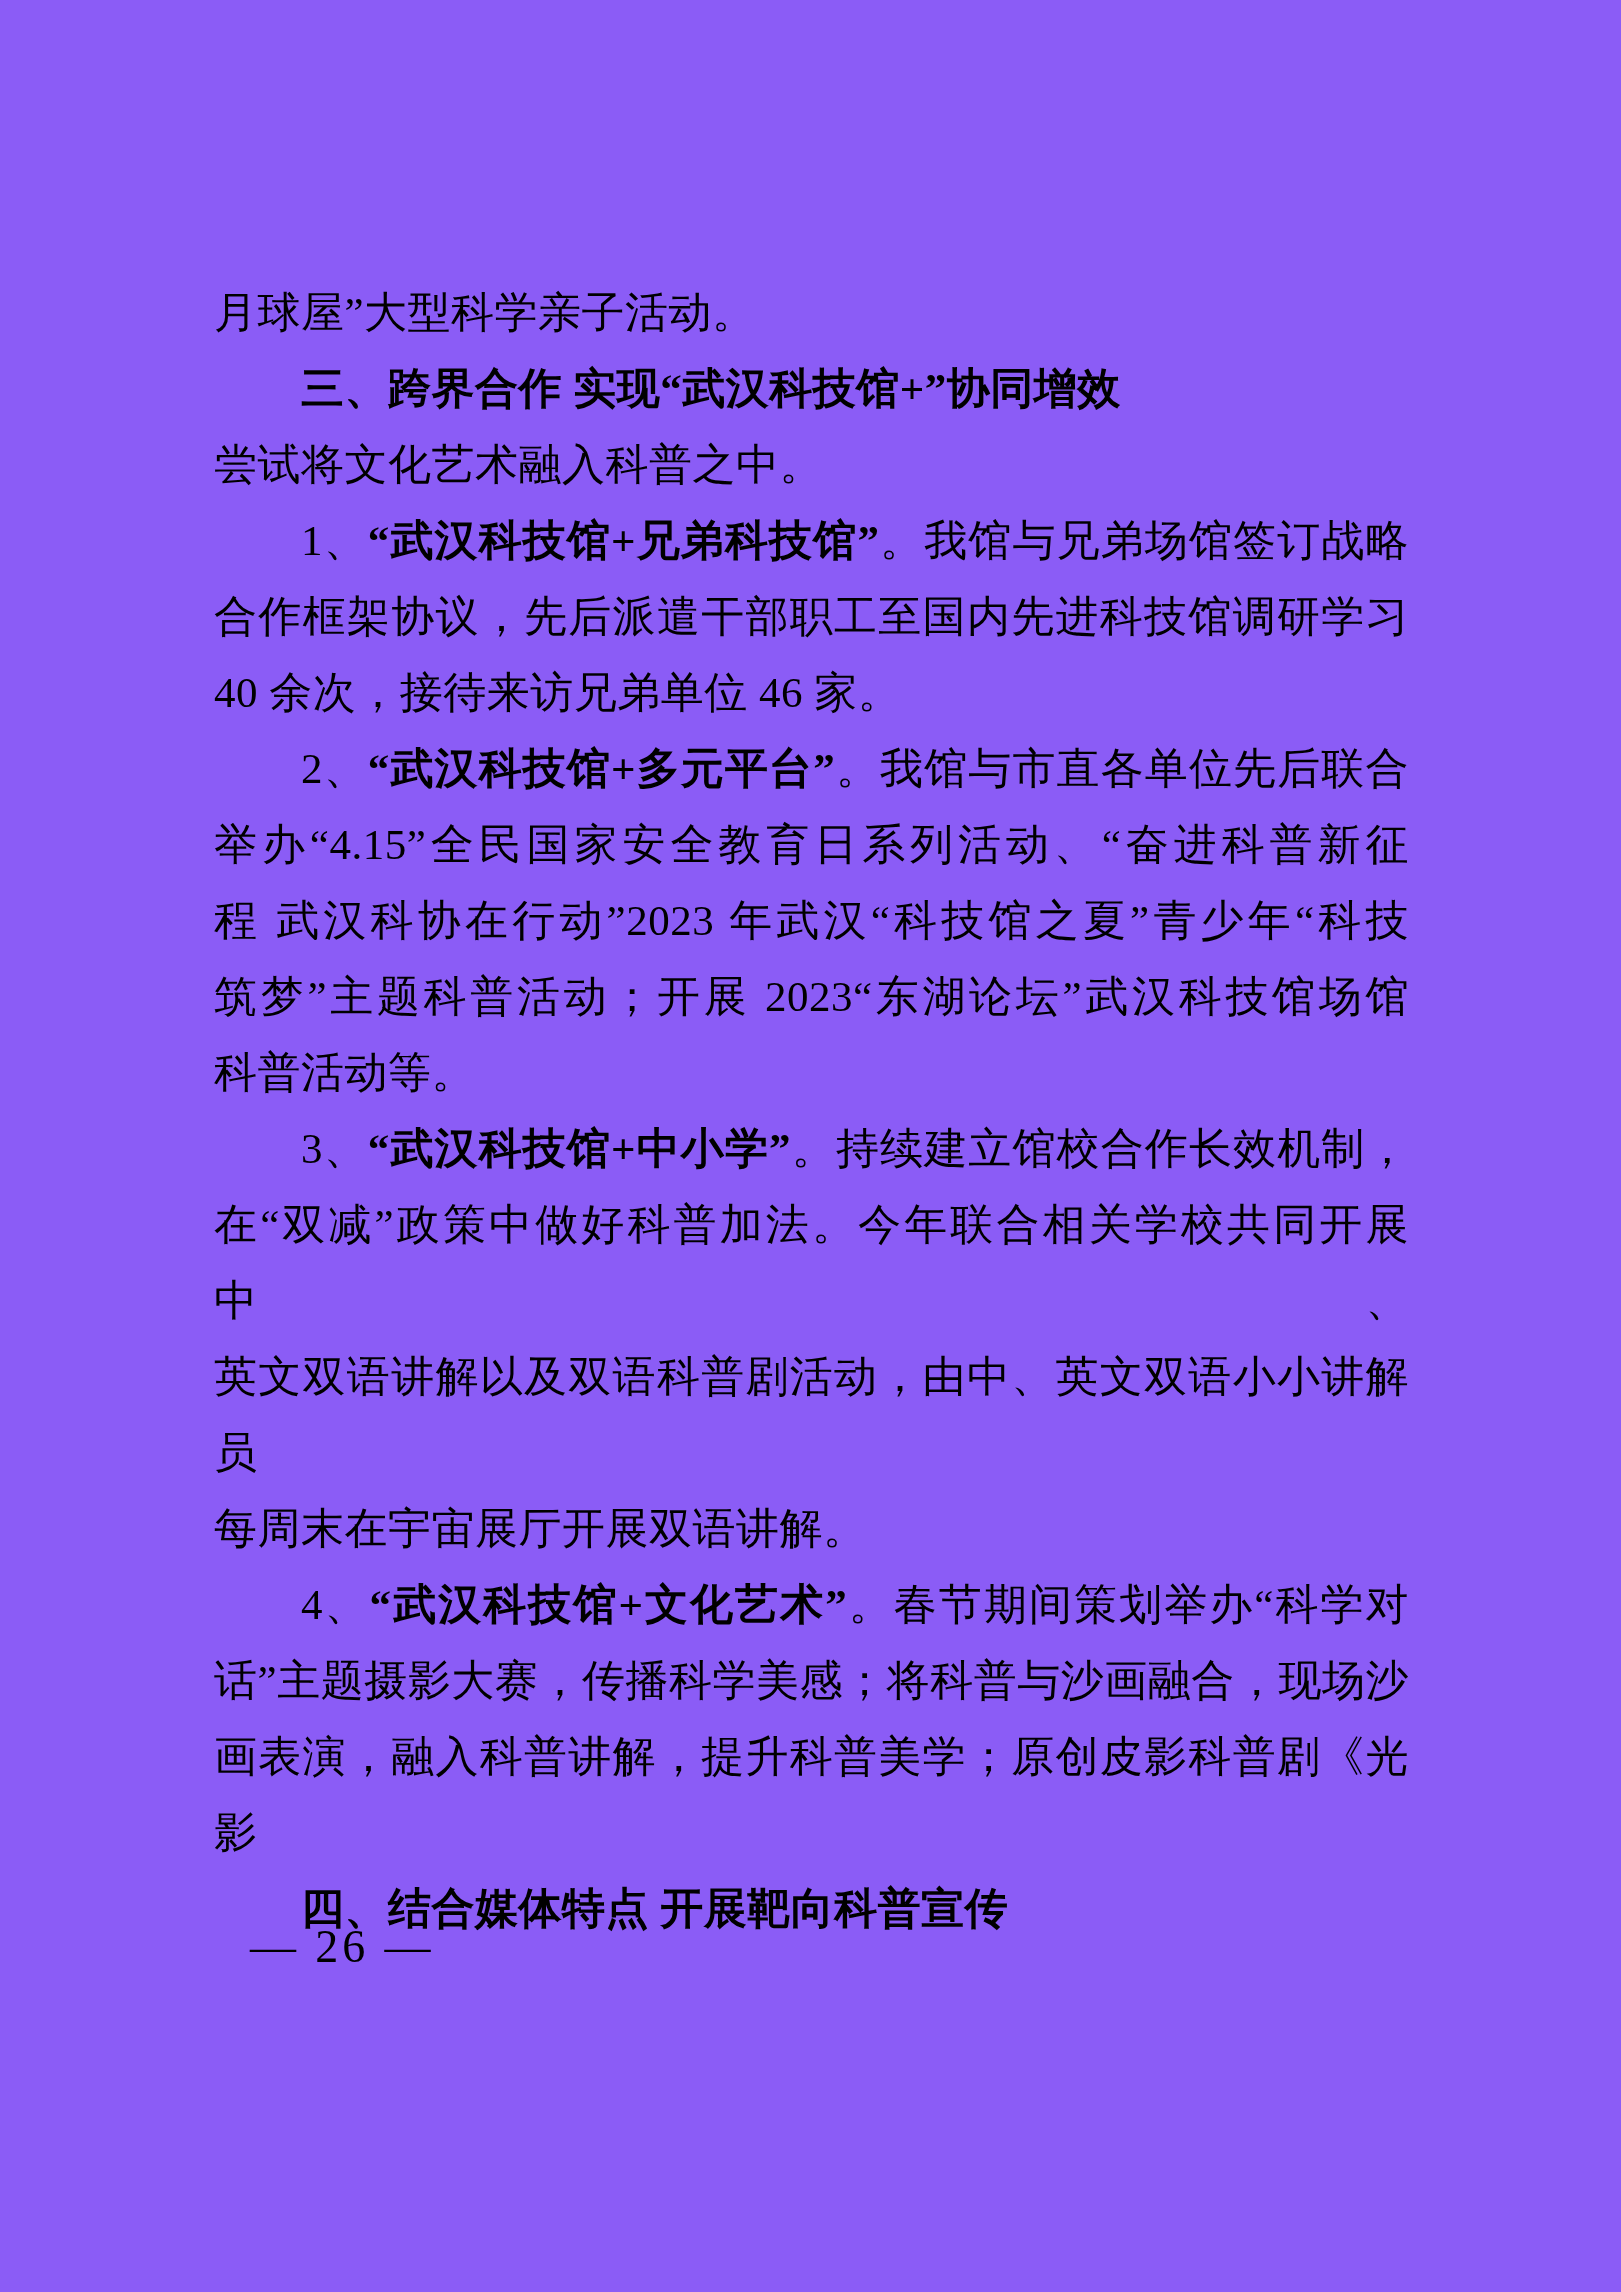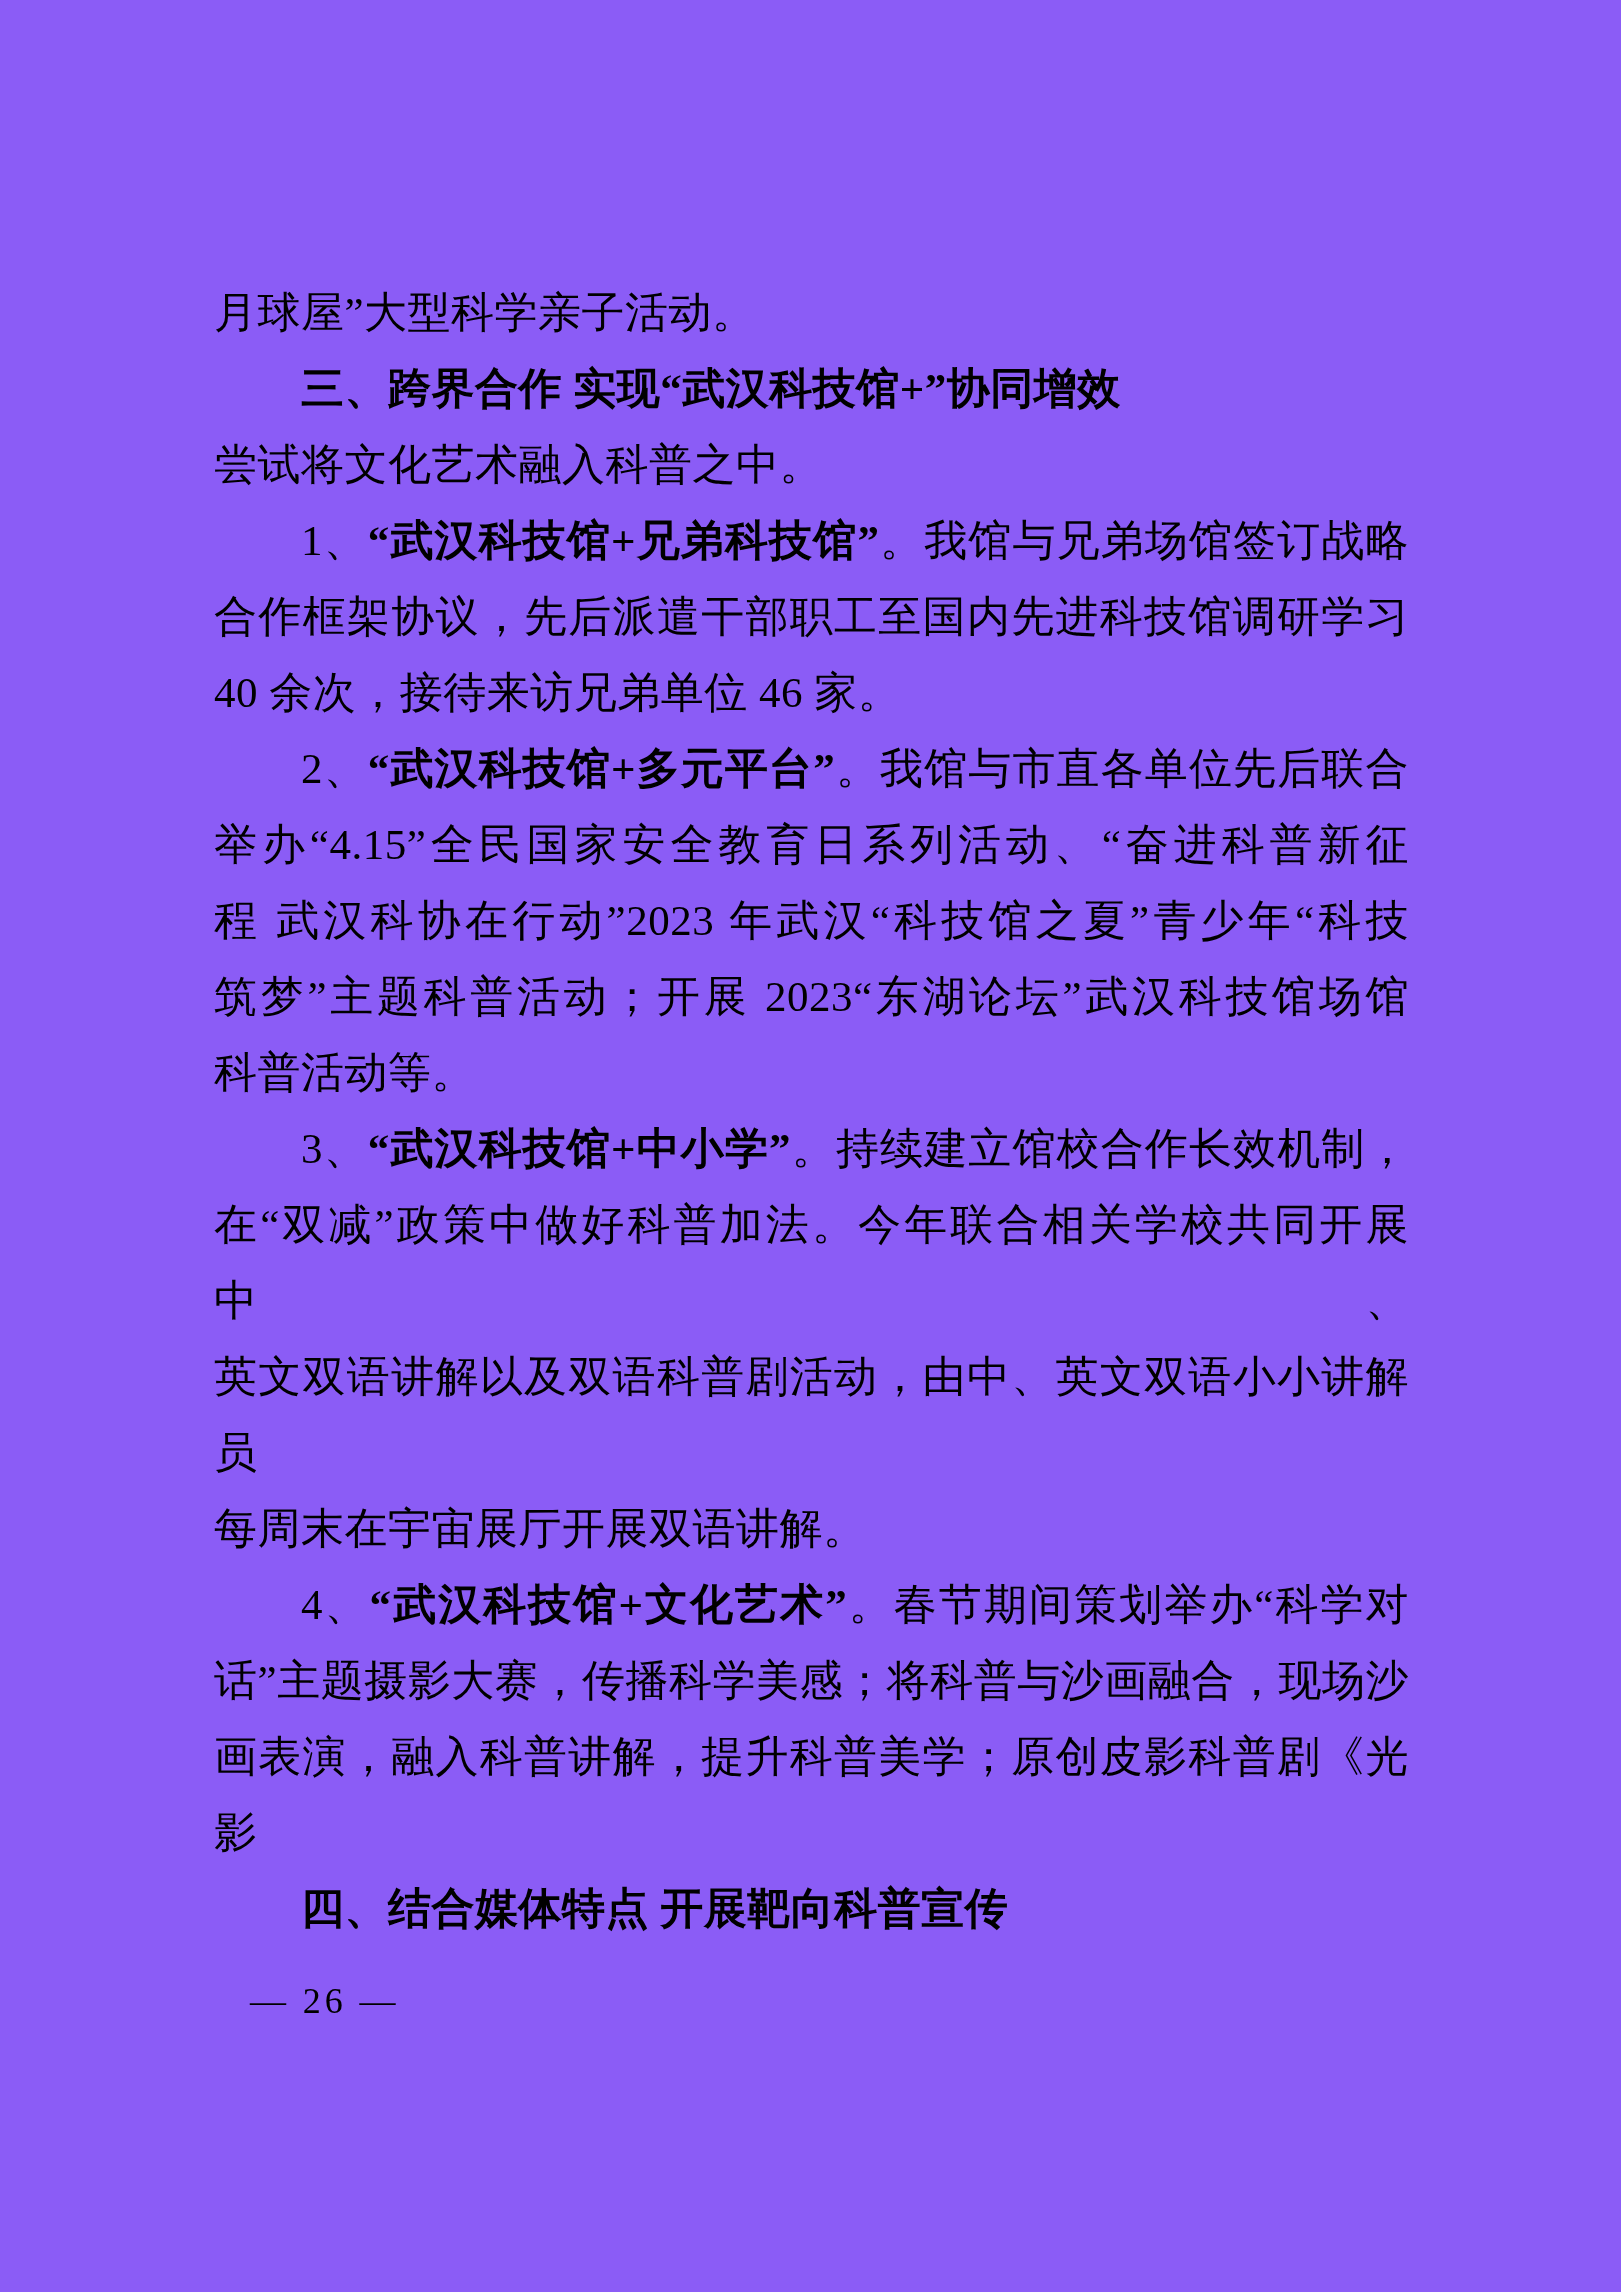--- a/index.html
+++ b/index.html
@@ -39,22 +39,22 @@
   .line.heading .seg,
   .seg.bold {
     font-weight: 700;
   }
   .seg {
     font-weight: 400;
   }
   .footer-page-number {
     position: absolute;
     left: 250px;
-    top: 1980px;
-    font-size: 36px;
+    top: 1920px;
+    font-size: 46px;
     letter-spacing: 3.9px;
     color: #000000;
     white-space: pre;
   }
 </style>
 </head>
 <body>
 
 <div class="page">
   <div class="content">

